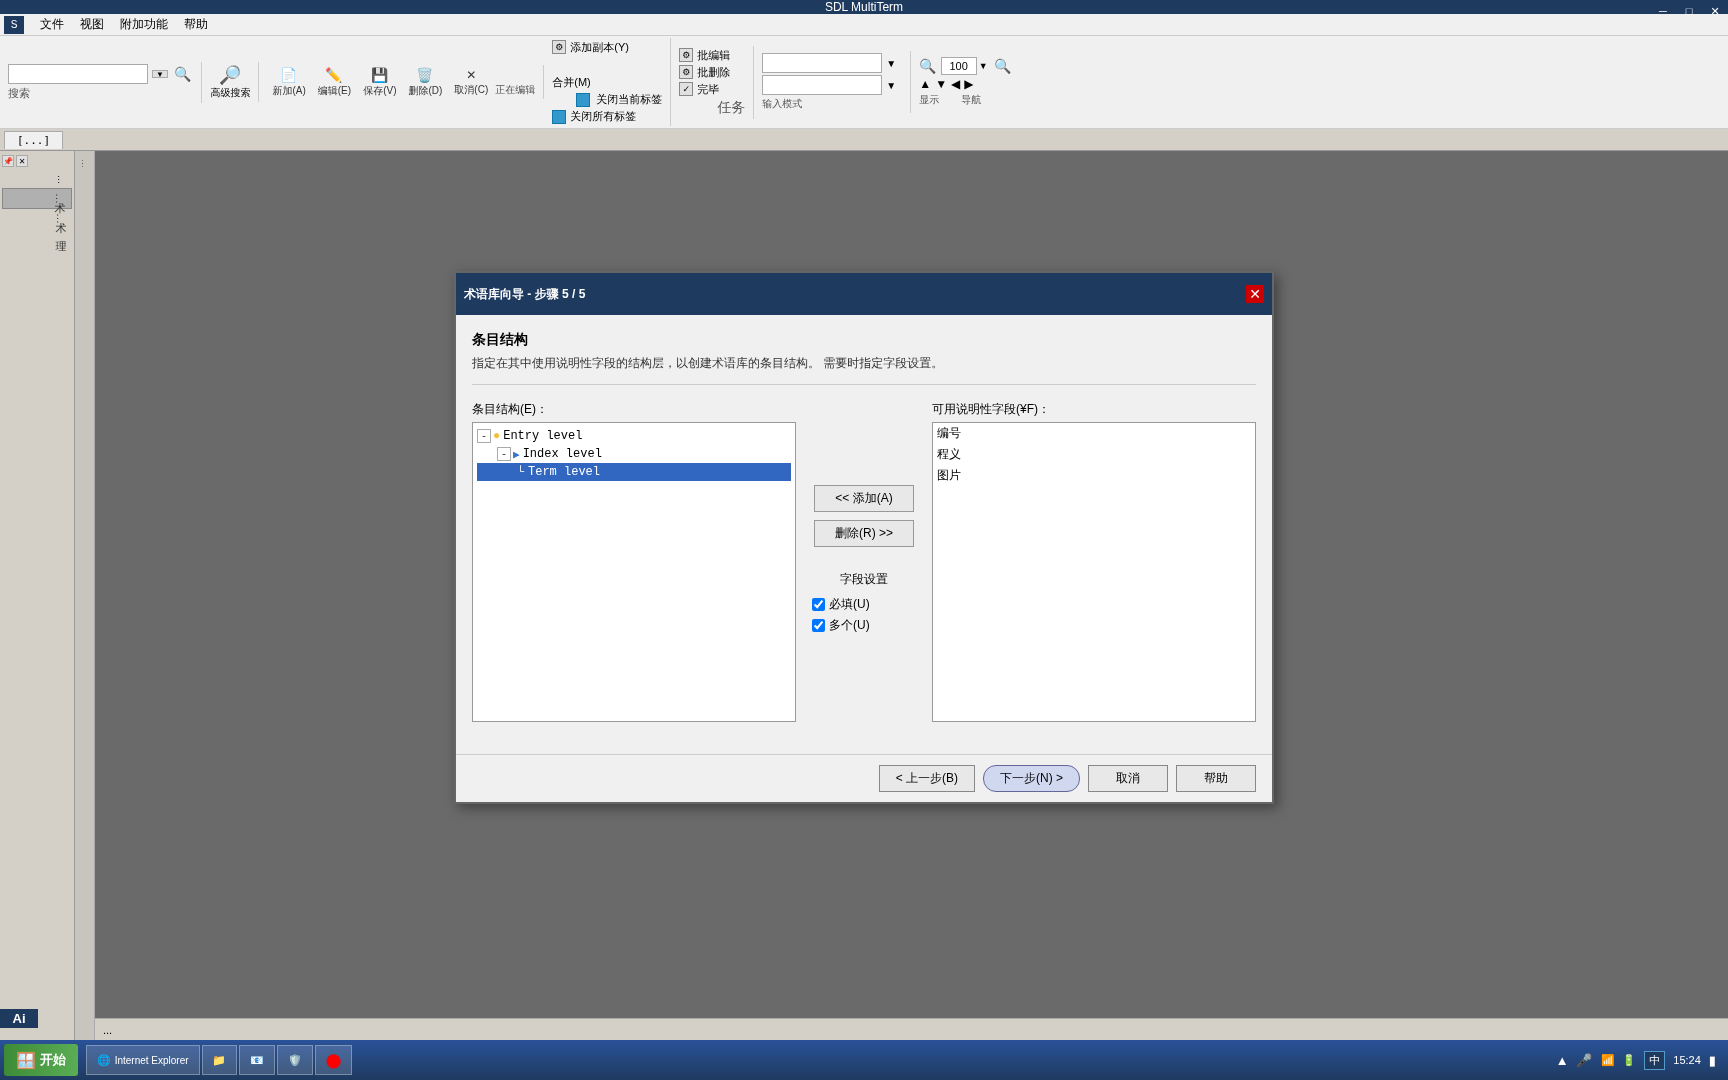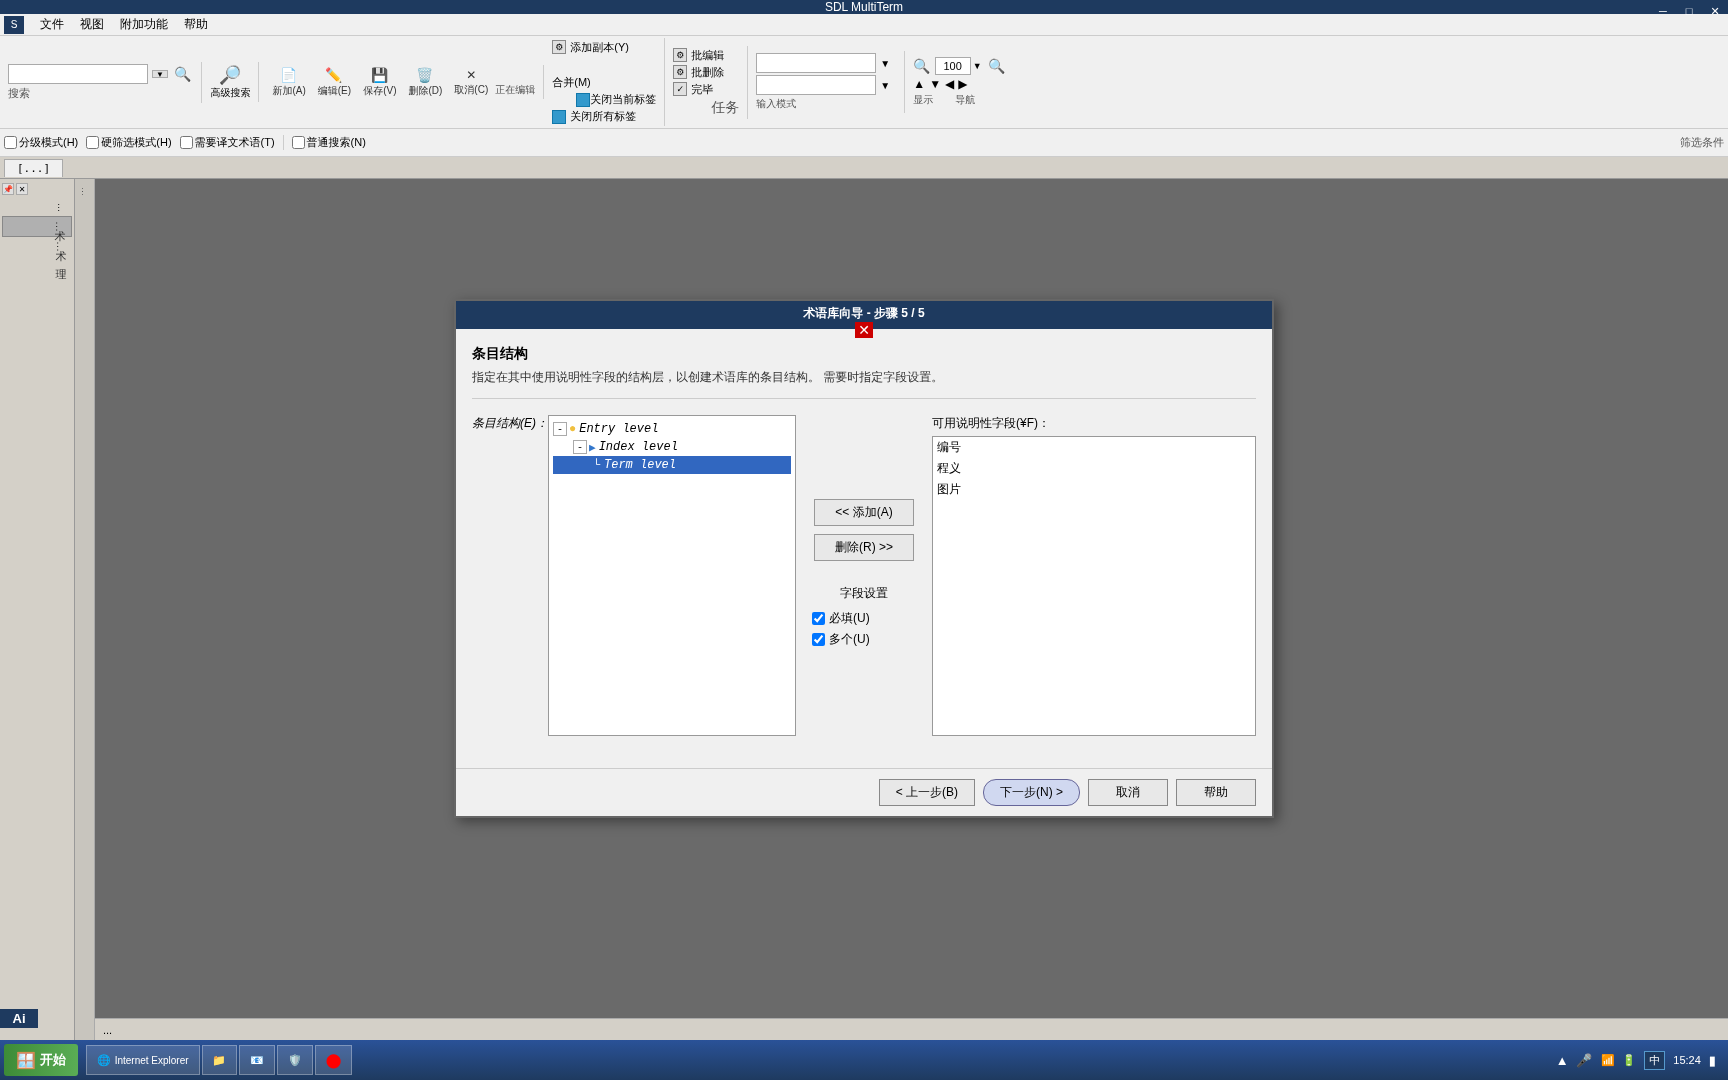--- a/index.html
+++ b/index.html
@@ -104,26 +104,25 @@
     .dialog {
       background: #f0f0f0;
       border: 2px solid #666;
       box-shadow: 4px 4px 12px rgba(0,0,0,0.4);
       width: 820px;
       pointer-events: all;
     }
     .dialog-titlebar {
       background: #1e3a5f;
       color: white;
-      padding: 4px 8px;
+      padding: 21px 8px;
       display: flex;
       align-items: center;
       justify-content: space-between;
       height: 28px;
-      flex-direction: column;
     }
     .dialog-title {
       font-size: 12px;
       font-weight: bold;
     }
     .dialog-close {
       cursor: pointer;
       font-size: 14px;
       width: 18px;
       height: 18px;
@@ -397,21 +396,21 @@
 
     <div class="toolbar-section" style="height:auto; flex-direction:column; gap:2px; padding:2px 8px; align-items:flex-start; font-size:11px;">
       <div style="display:flex; gap:4px;">
         <div style="width:14px; height:14px; background:#e0e0e0; border:1px solid #888; display:inline-flex; align-items:center; justify-content:center; font-size:9px;">⚙</div>
         <span style="cursor:pointer;">添加副本(Y)</span>
       </div>
       <div style="display:flex; gap:4px;flex-direction:column;">
         <div style="width:14px; height:14px;"></div>
         <span style="cursor:pointer;">合并(M)</span>
       </div>
-      <div style="display:flex; gap:0; align-items:center;padding-left:24px;">
+      <div style="display:flex; gap:6px; align-items:center;padding-left:24px;">
         <div style="width:14px; height:14px; background:#3399cc; border:1px solid #1177aa;"></div>
         <span style="cursor:pointer;">关闭当前标签</span>
       </div>
       <div style="display:flex; gap:4px; align-items:center;">
         <div style="width:14px; height:14px; background:#3399cc; border:1px solid #1177aa;"></div>
         <span style="cursor:pointer;">关闭所有标签</span>
       </div>
     </div>
 
     <div class="toolbar-section" style="height:auto; flex-direction:column; padding:2px 8px; gap:2px; align-items:flex-start; font-size:11px;">
@@ -457,39 +456,20 @@
         <span style="cursor:pointer;">◀</span>
         <span style="cursor:pointer;">▶</span>
       </div>
       <div style="display:flex; gap:2px; font-size:10px; color:#555;">
         <span>显示</span>
         <span style="margin-left:20px;">导航</span>
       </div>
     </div>
   </div>
 
-  <div class="second-toolbar">
-    <div style="font-size:11px; margin-right:4px; cursor:pointer; display:flex; align-items:center; gap:2px;">
-      <input type="checkbox" style="">
-      <span>分级模式(H)</span>
-    </div>
-    <div style="font-size:11px; margin-right:4px; cursor:pointer; display:flex; align-items:center; gap:2px;">
-      <input type="checkbox" style="">
-      <span>硬筛选模式(H)</span>
-    </div>
-    <div style="font-size:11px; margin-right:4px; cursor:pointer; display:flex; align-items:center; gap:2px;">
-      <input type="checkbox" style="">
-      <span>需要译文术语(T)</span>
-    </div>
-    <div style="font-size:11px; margin-right:4px; cursor:pointer; display:flex; align-items:center; gap:2px; border-left:1px solid #ccc; padding-left:8px;">
-      <input type="checkbox" style="">
-      <span>普通搜索(N)</span>
-    </div>
-    <div style="margin-left:auto; font-size:11px; color:#555;">筛选条件</div>
-  </div>
 
   <div style="background:#d4d0c8; border-bottom:1px solid #999; height:22px; display:flex; align-items:center; padding:0 4px;">
     <div style="background:#f0f0f0; border:1px solid #aaa; border-bottom:none; padding:2px 12px; font-size:11px; font-family:monospace; cursor:pointer;">[...]</div>
   </div>
 
   <div style="display:flex; flex:1; background:#808080; position:relative;">
 
     <div style="width:75px; background:#d4d0c8; border-right:1px solid #999; display:flex; flex-direction:column; padding:4px 2px;">
       <div style="display:flex; align-items:center; gap:2px; margin-bottom:4px; font-size:10px;">
         <div style="width:12px; height:12px; background:#e0e0e0; border:1px solid #aaa; cursor:pointer; display:flex; align-items:center; justify-content:center; font-size:8px;">📌</div>
@@ -519,21 +499,21 @@
           <span class="dialog-title">术语库向导 - 步骤 5 / 5</span>
           <div class="dialog-close">✕</div>
         </div>
 
         <div class="dialog-content">
           <div class="dialog-section-title">条目结构</div>
           <div class="dialog-description">指定在其中使用说明性字段的结构层，以创建术语库的条目结构。 需要时指定字段设置。</div>
 
           <div class="dialog-body">
 
-            <div style="flex:1; display:flex; font-style:italic;">
+            <div style="flex:1; display:flex; flex-direction:column;">
               <div style="font-size:12px; margin-bottom:4px;">条目结构(E)：</div>
               <div class="tree-panel">
 
                 <div class="tree-node">
                   <span class="tree-expander">-</span>
                   <span style="color:#f0c040; margin-right:3px; font-size:12px;">●</span>
                   <span>Entry level</span>
                 </div>
 
                 <div class="tree-node" style="padding-left:20px;">

